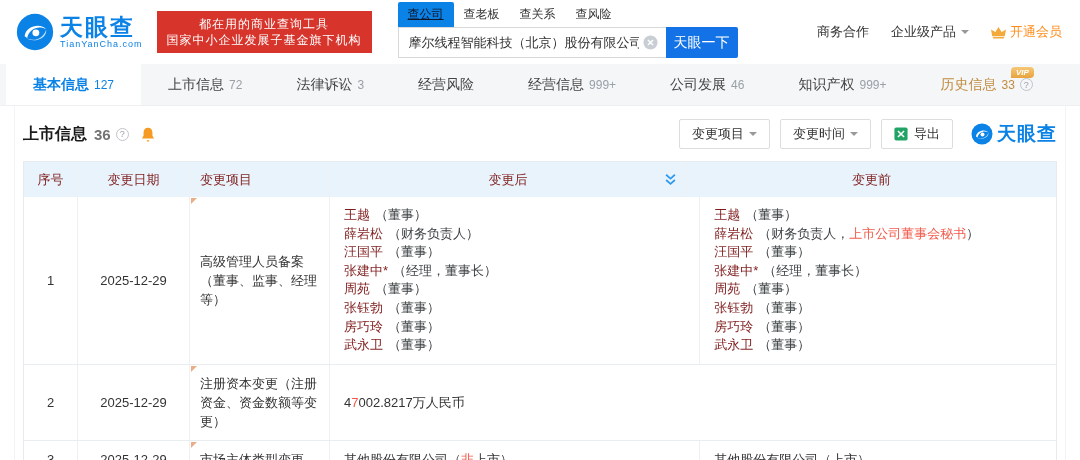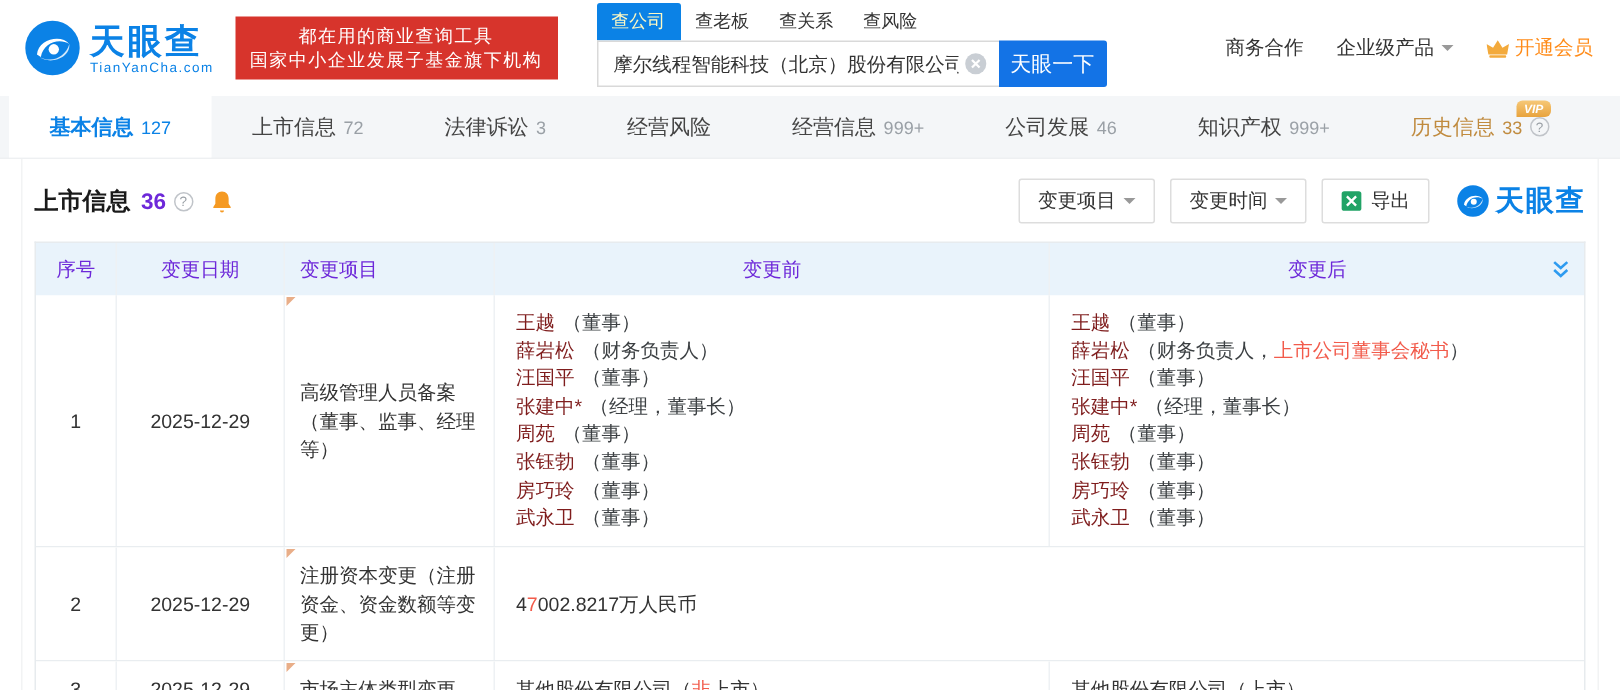--- a/index.html
+++ b/index.html
@@ -11,21 +11,21 @@
   .topbar { height:64px; background:#fff; display:flex; align-items:center; padding:0 18px 0 16px; }
   .logo { display:flex; align-items:center; cursor:pointer; }
   .logo-text { margin-left:6px; }
   .logo-brand { font-size:23px; font-weight:bold; color:#0b82e6; letter-spacing:2px; line-height:24px; }
   .logo-domain { font-size:9px; color:#0b82e6; letter-spacing:1px; }
   .slogan { margin-left:14px; background:#d7342c; color:#fff; font-size:12px; line-height:16px;
     padding:5px 10px; text-align:center; letter-spacing:1px; white-space:nowrap; }
   .search-block { margin-left:26px; display:flex; flex-direction:column; height:64px; padding-top:3px; }
   .search-tabs { display:flex; align-items:flex-end; height:24px; }
   .stab { font-size:12px; color:#333; padding:4px 10px; cursor:pointer; border-radius:2px 2px 0 0; }
-  .stab.active { background:#0b82e6; color:#fef9c3; }
+  .stab.active { background:#0b82e6; color:#0f172a;text-decoration:underline; }
   .search-row { display:flex; }
   .search-input-wrap { width:268px; height:31px; border:1px solid #d9d9d9; border-right:none;
     display:flex; align-items:center; background:#fff; }
   .search-input-wrap input { flex:1; border:none; outline:none; font-size:13px; color:#333;
     padding:0 4px 0 10px; font-family:inherit; background:transparent; }
   .clear-ico { width:15px; height:15px; margin-right:8px; flex:none; cursor:pointer; }
   .search-btn { width:72px; height:31px; background:#1373e6; color:#fff; border:none; font-size:14px;
     cursor:pointer; font-family:Liberation Sans, sans-serif; border-radius:0 2px 2px 0; }
   .top-right { margin-left:auto; display:flex; align-items:center; font-size:13px; color:#333; }
   .tr-item { margin-left:22px; display:flex; align-items:center; cursor:pointer; white-space:nowrap; }
@@ -49,38 +49,38 @@
   .vipbadge { position:absolute; top:3px; right:26px; background:linear-gradient(180deg,#f6c878,#e8a33d);
     color:#fff; font-size:8px; font-style:italic; font-weight:bold; padding:1px 5px; border-radius:4px 4px 4px 0; }
   .qcircle { width:13px; height:13px; border:1px solid #c0c4c9; border-radius:50%; color:#9aa0a6;
     font-size:9px; display:inline-flex; align-items:center; justify-content:center; margin-left:5px; flex:none; }
 
   
   .content { background:#fff; margin:0 14px; border-left:1px solid #f2f3f4; border-right:1px solid #f2f3f4;
     min-height:360px; padding:0 8px; }
   .section-head { display:flex; align-items:center; padding:13px 0 12px 0; }
   .sec-title { font-size:16px; font-weight:bold; color:#1a1a1a; }
-  .sec-count { font-size:15px; font-weight:bold; color:#6d28d9; margin-left:7px; }
+  .sec-count { font-size:15px; font-weight:bold; color:#737373; margin-left:7px; }
   .sec-bell { margin-left:12px; display:flex; }
   .sec-right { margin-left:auto; display:flex; align-items:center; }
   .fbtn { height:30px; border:1px solid #ddd; background:#fff; border-radius:2px; padding:0 12px;
     font-size:13px; color:#333; display:flex; align-items:center; margin-left:10px; cursor:pointer;
     font-family:inherit; white-space:nowrap; }
   .export-ico { margin-right:6px; display:flex; }
   .watermark { display:flex; align-items:center; margin-left:18px; }
   .wm-text { font-size:19px; font-weight:bold; color:#0b82e6; letter-spacing:1px; margin-left:4px; }
 
   
   .table { border:1px solid #e7ebee; border-bottom:none; }
   .trow { display:flex; border-bottom:1px solid #e9edf0; background:#fff; }
   .thead-row { background:#e9f3fb; border-bottom:none; }
   .cell { padding:9px 10px; font-size:13px; color:#333; border-right:1px solid #eef1f4;
     display:flex; align-items:center; line-height:19px; position:relative; }
   .cell:last-child { border-right:none; }
-  .thead-row .cell { color:#6d28d9; padding:8px 10px; }
+  .thead-row .cell { color:#7f1d1d; padding:8px 10px; }
   .c-no { width:54px; justify-content:center; flex:none; }
   .c-date { width:112px; justify-content:center; flex:none; }
   .c-item { width:140px; flex:none; }
   .c-before { flex:1.04; padding-left:14px; }
   .c-after { flex:1; padding-left:14px; }
   .thead-row .c-item { justify-content:flex-start; }
   .thead-row .c-before, .thead-row .c-after { justify-content:center; }
   .trow:not(.thead-row) .c-item::before { content:""; position:absolute; top:1px; left:1px;
     border-left:6px solid #e9ae88; border-bottom:6px solid transparent; }
   .cellbody { width:100%; }
@@ -241,32 +241,32 @@
       <div class="trow thead-row">
           <div class="cell c-no">
             <span>序号</span>
           </div>
           <div class="cell c-date">
             <span>变更日期</span>
           </div>
           <div class="cell c-item">
             <span>变更项目</span>
           </div>
-          <div class="cell c-before">
-            <span>变更前</span>
-          </div>
           <div class="cell c-after">
             <span>变更后</span>
             <span class="chev2">
               <svg width="13" height="14" viewBox="0 0 14 16">
                 <path d="M2 2 L7 6.5 L12 2" fill="none" stroke="#2e9bf0" stroke-width="2"></path>
                 <path d="M2 8 L7 12.5 L12 8" fill="none" stroke="#2e9bf0" stroke-width="2"></path>
               </svg>
             </span>
           </div>
+          <div class="cell c-before">
+            <span>变更前</span>
+          </div>
         </div>
       <div>
           <div class="trow">
             <div class="cell c-no">1</div>
             <div class="cell c-date">2025-12-29</div>
             <div class="cell c-item">
               <div class="cellbody">高级管理人员备案（董事、监事、经理等）</div>
             </div>
             <div class="cell c-before">
               <div class="cellbody">

